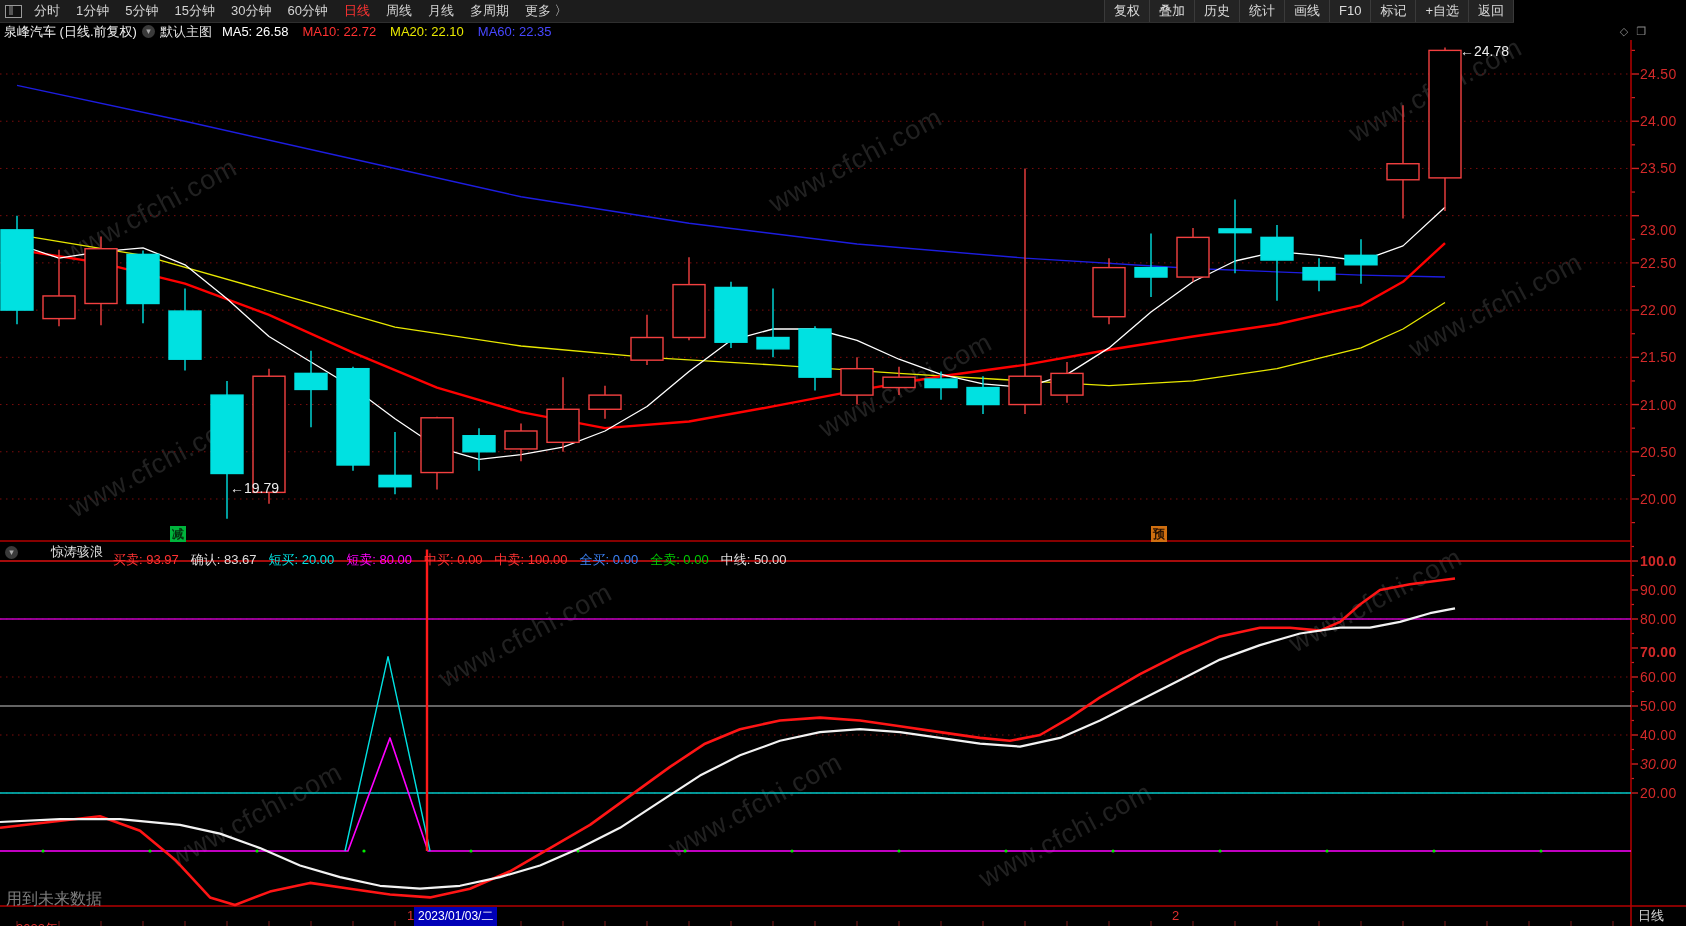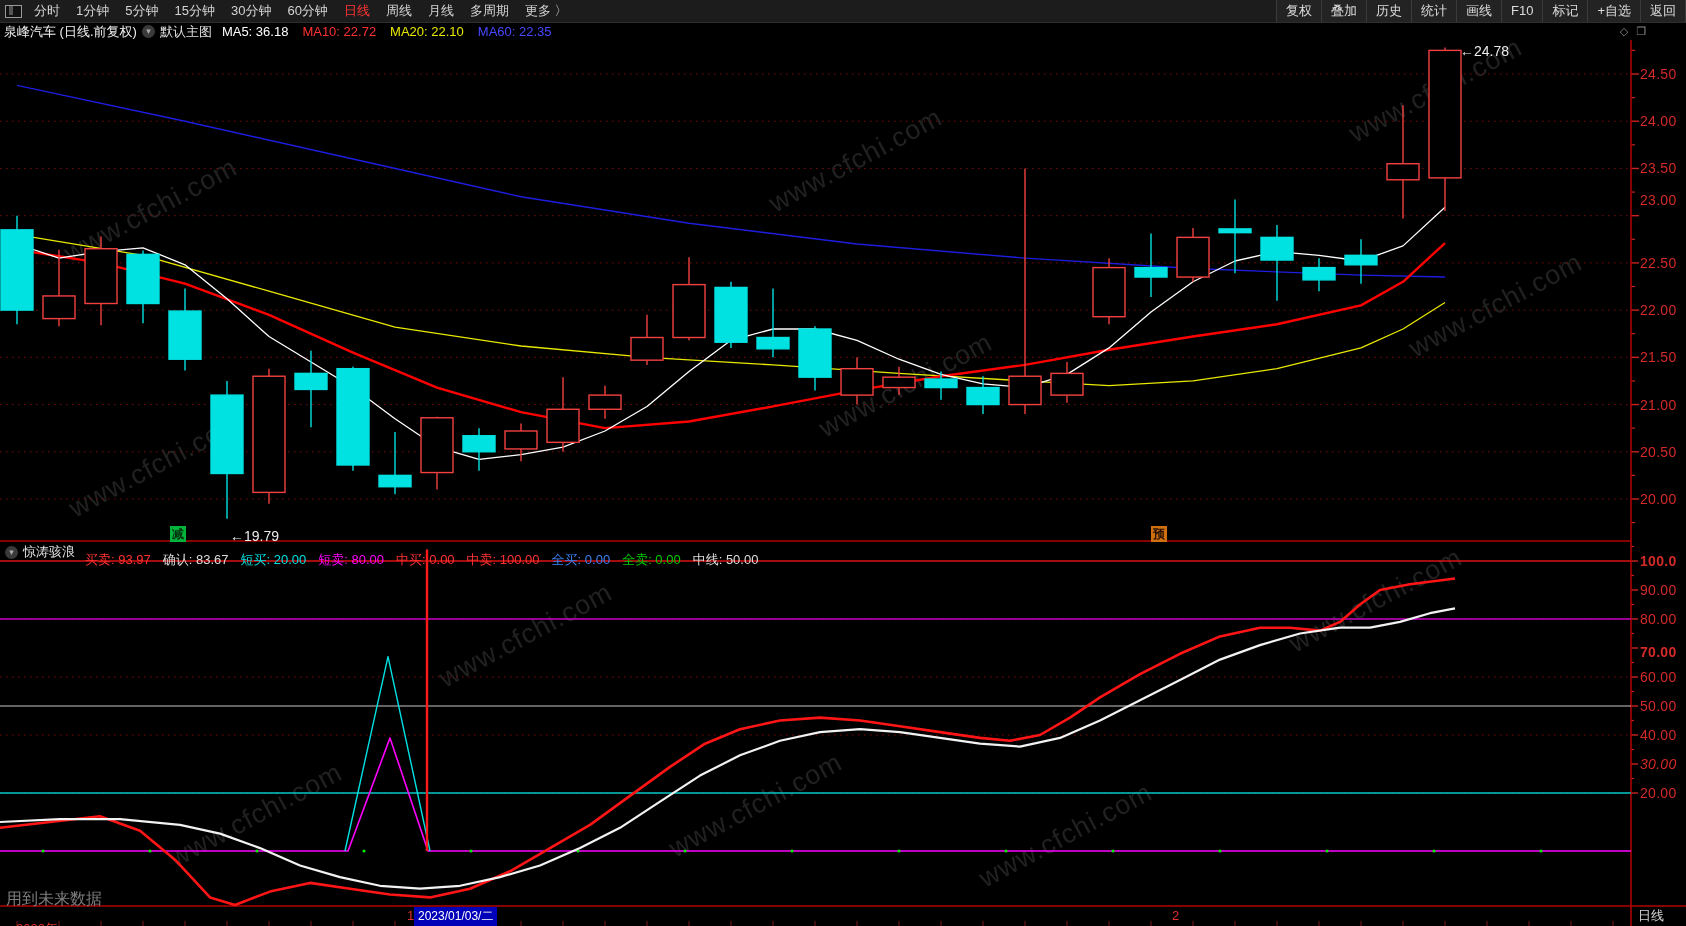--- a/index.html
+++ b/index.html
@@ -1,19 +1,19 @@
 <!DOCTYPE html>
 <html><head>
 <meta charset="utf-8">
 <style>
   html,body{margin:0;padding:0;background:#000;}
   #root{position:relative;width:1686px;height:926px;background:#000;overflow:hidden;
         font-family:"Liberation Sans",sans-serif;-webkit-font-smoothing:antialiased;}
   
-  .topbar{position:absolute;left:0;top:0;width:1686px;height:22px;background:#1c1c1c;
+  .topbar{position:absolute;left:0;top:0;width:1514px;height:22px;background:#1c1c1c;
           border-bottom:1px solid #2e2e2e;display:flex;align-items:center;z-index:5;}
   .app-ico{width:15px;height:11px;border:1px solid #9a9a9a;margin-left:5px;position:relative;background:#111;}
   .app-ico::after{content:"";position:absolute;left:3px;top:0;width:4px;height:9px;background:#555;}
   .menu-left{display:flex;align-items:center;gap:16px;margin-left:12px;}
   .menu-item{font-size:13px;color:#d4d4d4;cursor:default;white-space:nowrap;}
   .menu-item.active{color:#ff3333;}
   .menu-right{margin-left:auto;display:flex;height:22px;align-items:stretch;}
   .menu-btn{font-size:13px;color:#dcdcdc;padding:0 9px;line-height:21px;background:#232323;
             border-left:1px solid #3a3a3a;white-space:nowrap;}
   .menu-btn:last-child{border-right:1px solid #3a3a3a;}
@@ -24,21 +24,21 @@
   .circ-ico{display:inline-block;width:13px;height:13px;border-radius:50%;background:#3a3a3a;color:#aaa;
             font-size:9px;line-height:13px;text-align:center;margin:0 5px;}
   .chart-type{color:#e0e0e0;margin-right:10px;}
   .ma-legend{display:flex;gap:14px;}
   .ma-item{font-size:13px;white-space:nowrap;}
   .corner-icos{margin-left:auto;margin-right:40px;color:#8a8a8a;font-size:11px;display:flex;gap:8px;align-items:center;}
   .red-tick{position:absolute;right:42px;top:24px;width:2px;height:14px;background:#cc2222;}
   
   .indbar{position:absolute;left:0;top:542px;width:1630px;height:20px;display:flex;align-items:center;
           font-size:13px;z-index:5;}
-  .ind-name{color:#e0e0e0;margin-right:10px;}
+  .ind-name{color:#e0e0e0;margin-right:10px;margin-left:28px;}
   .ind-fields{display:flex;gap:12px;}
   .ind-item{white-space:nowrap;margin-top:15px;}
   
   .abs{position:absolute;z-index:4;white-space:nowrap;}
   .ylab{position:absolute;left:1640px;font-size:14px;color:#d42a2a;z-index:4;letter-spacing:.3px;}
   .marker{color:#ececec;font-size:14px;}
   .badge{position:absolute;top:526px;width:16px;height:16px;font-size:12px;line-height:16px;
          text-align:center;z-index:4;font-weight:bold;}
   .datebox{position:absolute;left:414px;top:907px;background:#0000b8;color:#fff;font-size:12px;
            padding:1px 4px 2px 4px;z-index:5;}
@@ -78,21 +78,21 @@
         <span class="menu-btn">+自选</span>
         <span class="menu-btn">返回</span>
       </div>
   </div>
 
   <div class="infobar">
     <span class="stock-title">泉峰汽车 (日线.前复权)</span>
     <span class="circ-ico">▾</span>
     <span class="chart-type">默认主图</span>
     <span class="ma-legend" id="ma-legend">
-        <span class="ma-item" style="color: rgb(255, 255, 255);">MA5: 36.18</span>
+        <span class="ma-item" style="color: rgb(255, 255, 255);">MA5: 26.58</span>
         <span class="ma-item" style="color: rgb(255, 50, 50);">MA10: 22.72</span>
         <span class="ma-item" style="color: rgb(232, 232, 0);">MA20: 22.10</span>
         <span class="ma-item" style="color: rgb(71, 71, 255);">MA60: 22.35</span>
       </span>
     <span class="corner-icos">
       <span>◇</span>
       <span>❐</span>
     </span>
   </div>
   <div class="red-tick"></div>
@@ -302,21 +302,21 @@
         <span class="ind-item" style="color: rgb(0, 226, 226);">短买: 20.00</span>
         <span class="ind-item" style="color: rgb(255, 0, 255);">短卖: 80.00</span>
         <span class="ind-item" style="color: rgb(255, 50, 50);">中买: 0.00</span>
         <span class="ind-item" style="color: rgb(255, 50, 50);">中卖: 100.00</span>
         <span class="ind-item" style="color: #3b82f6;">全买: 0.00</span>
         <span class="ind-item" style="color: rgb(0, 204, 0);">全卖: 0.00</span>
         <span class="ind-item" style="color: rgb(221, 221, 221);">中线: 50.00</span>
       </div>
   </div>
 
-  <div class="abs marker" style="left:230px;top:528px;">←19.79</div>
+  <div class="abs marker" style="left:230px;top:480px;">←19.79</div>
   <div class="abs marker" style="left:1460px;top:43px;">←24.78</div>
 
   <div class="abs axis-red-txt" style="left:16px;top:920px;">2022年</div>
   <div class="abs axis-red-txt" style="left:407px;top:908px;">1</div>
   <div class="datebox">2023/01/03/二</div>
   <div class="abs axis-red-txt" style="left:1172px;top:908px;">2</div>
   <div class="abs" style="left:1638px;top:907px;font-size:13px;color:#d8d8d8;">日线</div>
   <div class="abs" style="left:6px;top:889px;font-size:16px;color:#7d7d7d;">用到未来数据</div>
 
 <div class="wm" style="left: 55px; top: 195px;">www.cfchi.com</div>
@@ -326,21 +326,21 @@
     <div class="wm" style="left: 60px; top: 450px;">www.cfchi.com</div>
     <div class="wm" style="left: 160px; top: 800px;">www.cfchi.com</div>
     <div class="wm" style="left: 660px; top: 790px;">www.cfchi.com</div>
     <div class="wm" style="left: 970px; top: 820px;">www.cfchi.com</div>
     <div class="wm" style="left: 1280px; top: 585px;">www.cfchi.com</div>
     <div class="wm" style="left: 1400px; top: 290px;">www.cfchi.com</div>
     <div class="wm" style="left: 430px; top: 620px;">www.cfchi.com</div>
     <div class="ylab" style="top: 66px;">24.50</div>
     <div class="ylab" style="top: 113.222px;">24.00</div>
     <div class="ylab" style="top: 160.444px;">23.50</div>
-    <div class="ylab" style="top: 192px;">23.00</div>
+    <div class="ylab" style="top: 222px;">23.00</div>
     <div class="ylab" style="top: 254.888px;">22.50</div>
     <div class="ylab" style="top: 302.11px;">22.00</div>
     <div class="ylab" style="top: 349.332px;">21.50</div>
     <div class="ylab" style="top: 396.554px;">21.00</div>
     <div class="ylab" style="top: 443.776px;">20.50</div>
     <div class="ylab" style="top: 490.998px;">20.00</div>
     <div class="ylab" style="top: 553px; font-weight: bold;">100.0</div>
     <div class="ylab" style="top: 582px;">90.00</div>
     <div class="ylab" style="top: 611px;">80.00</div>
     <div class="ylab" style="top: 644px; font-weight: bold;">70.00</div>

